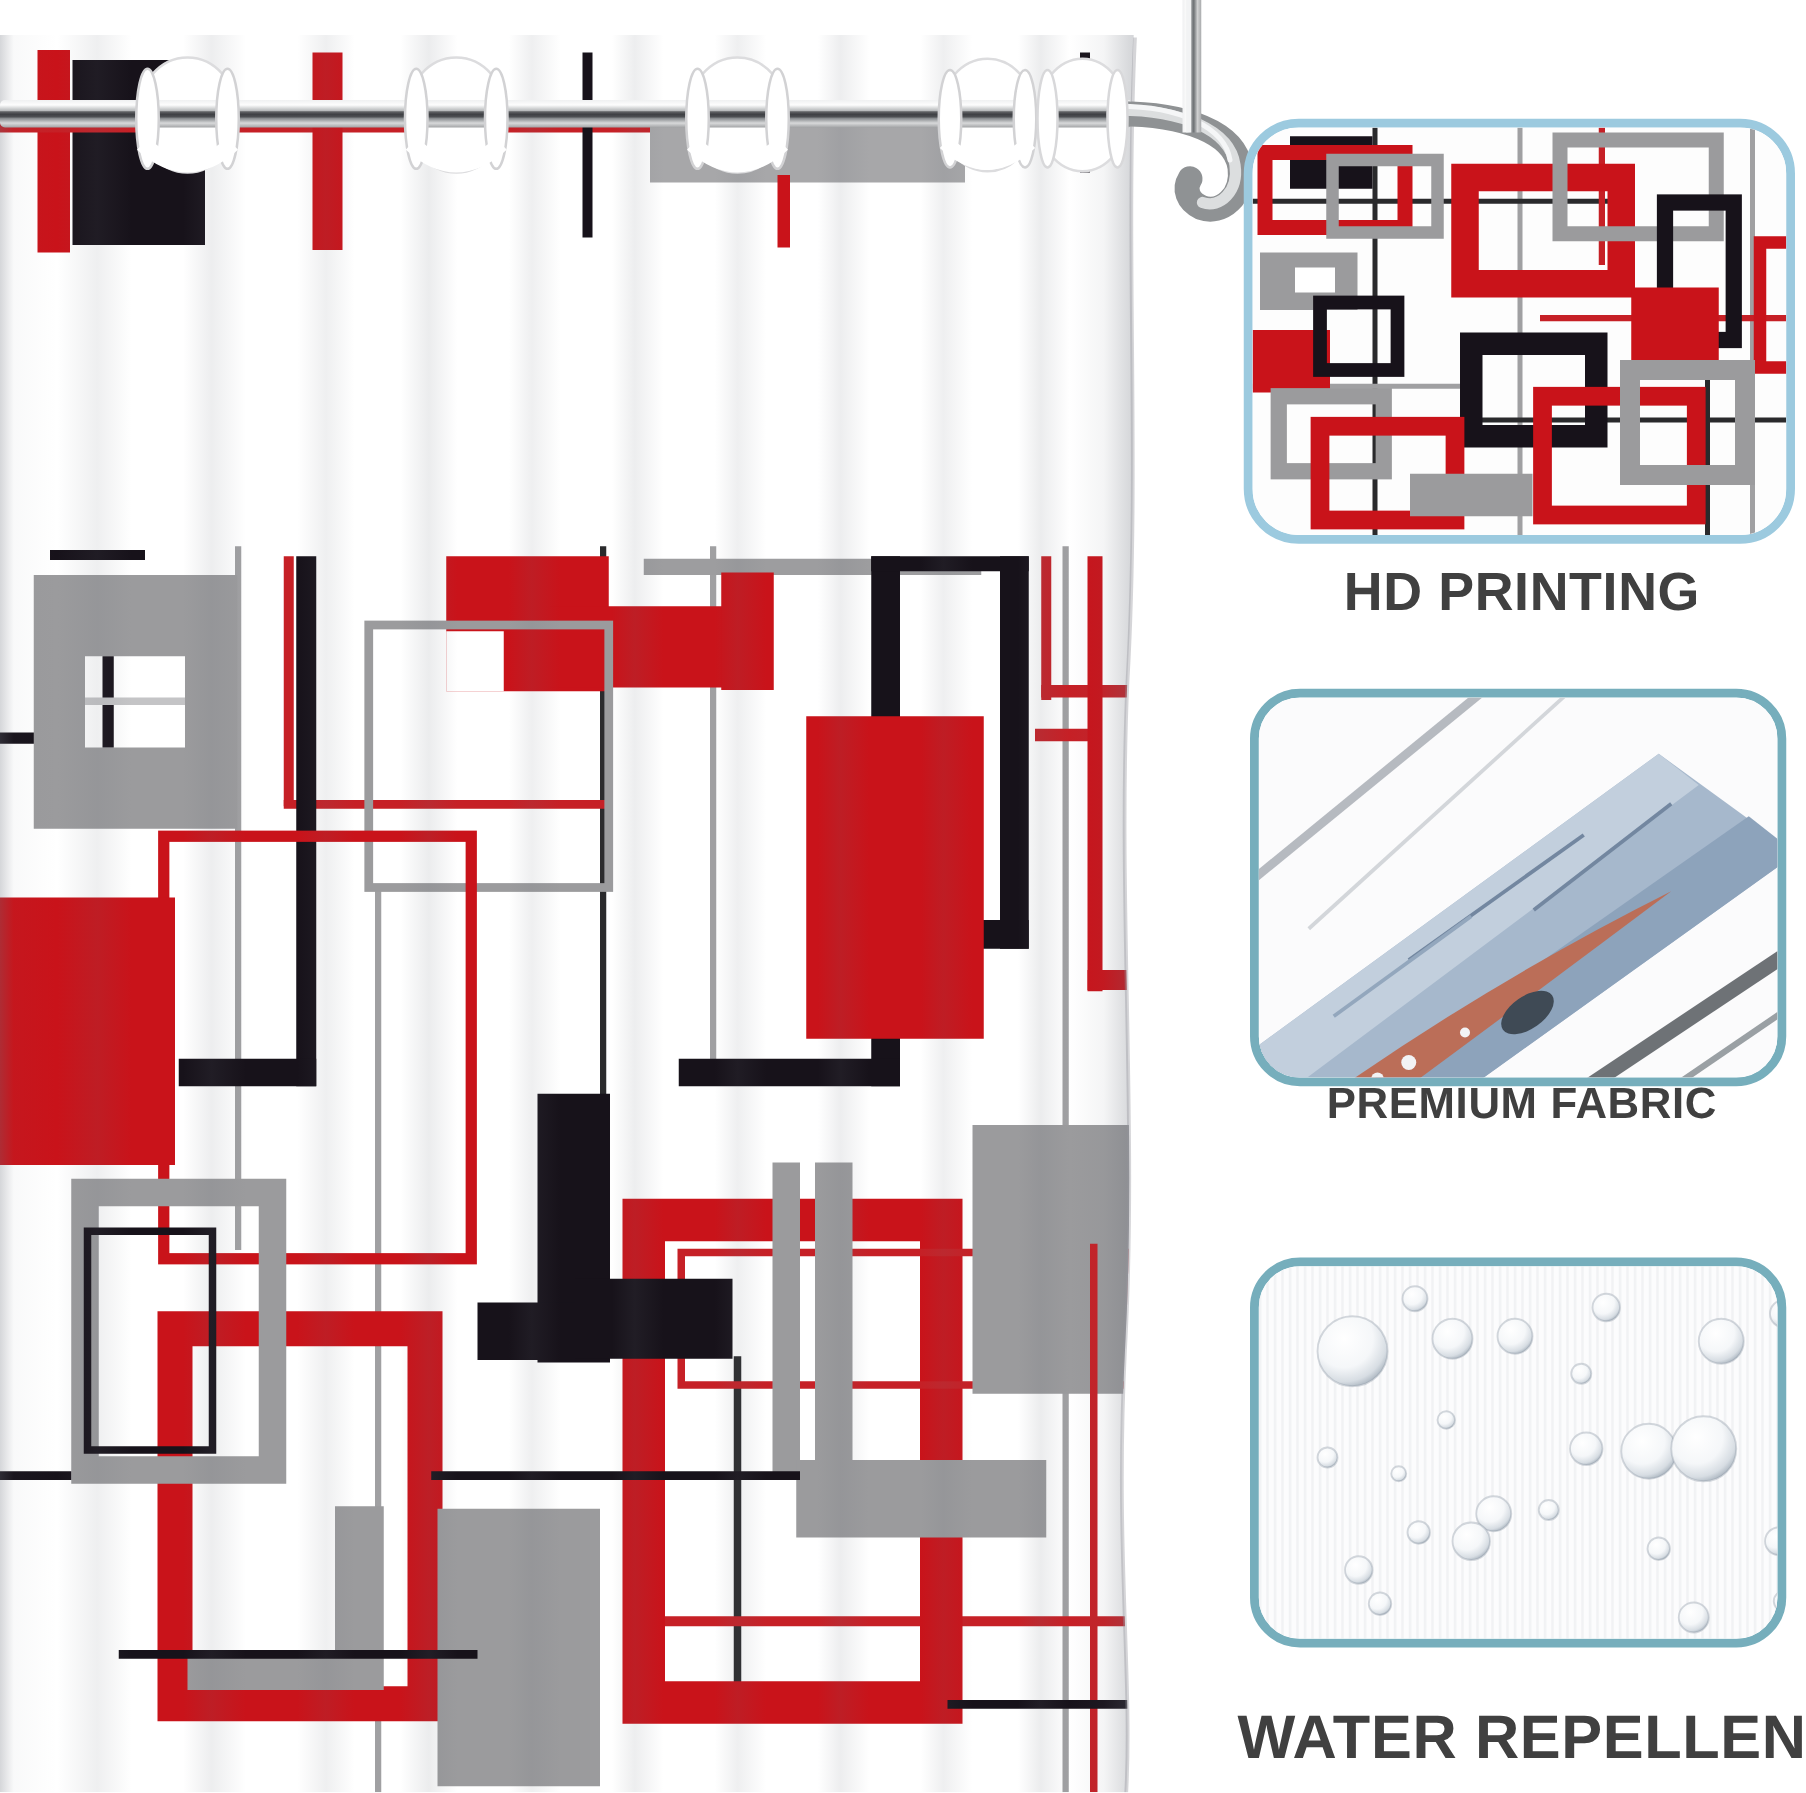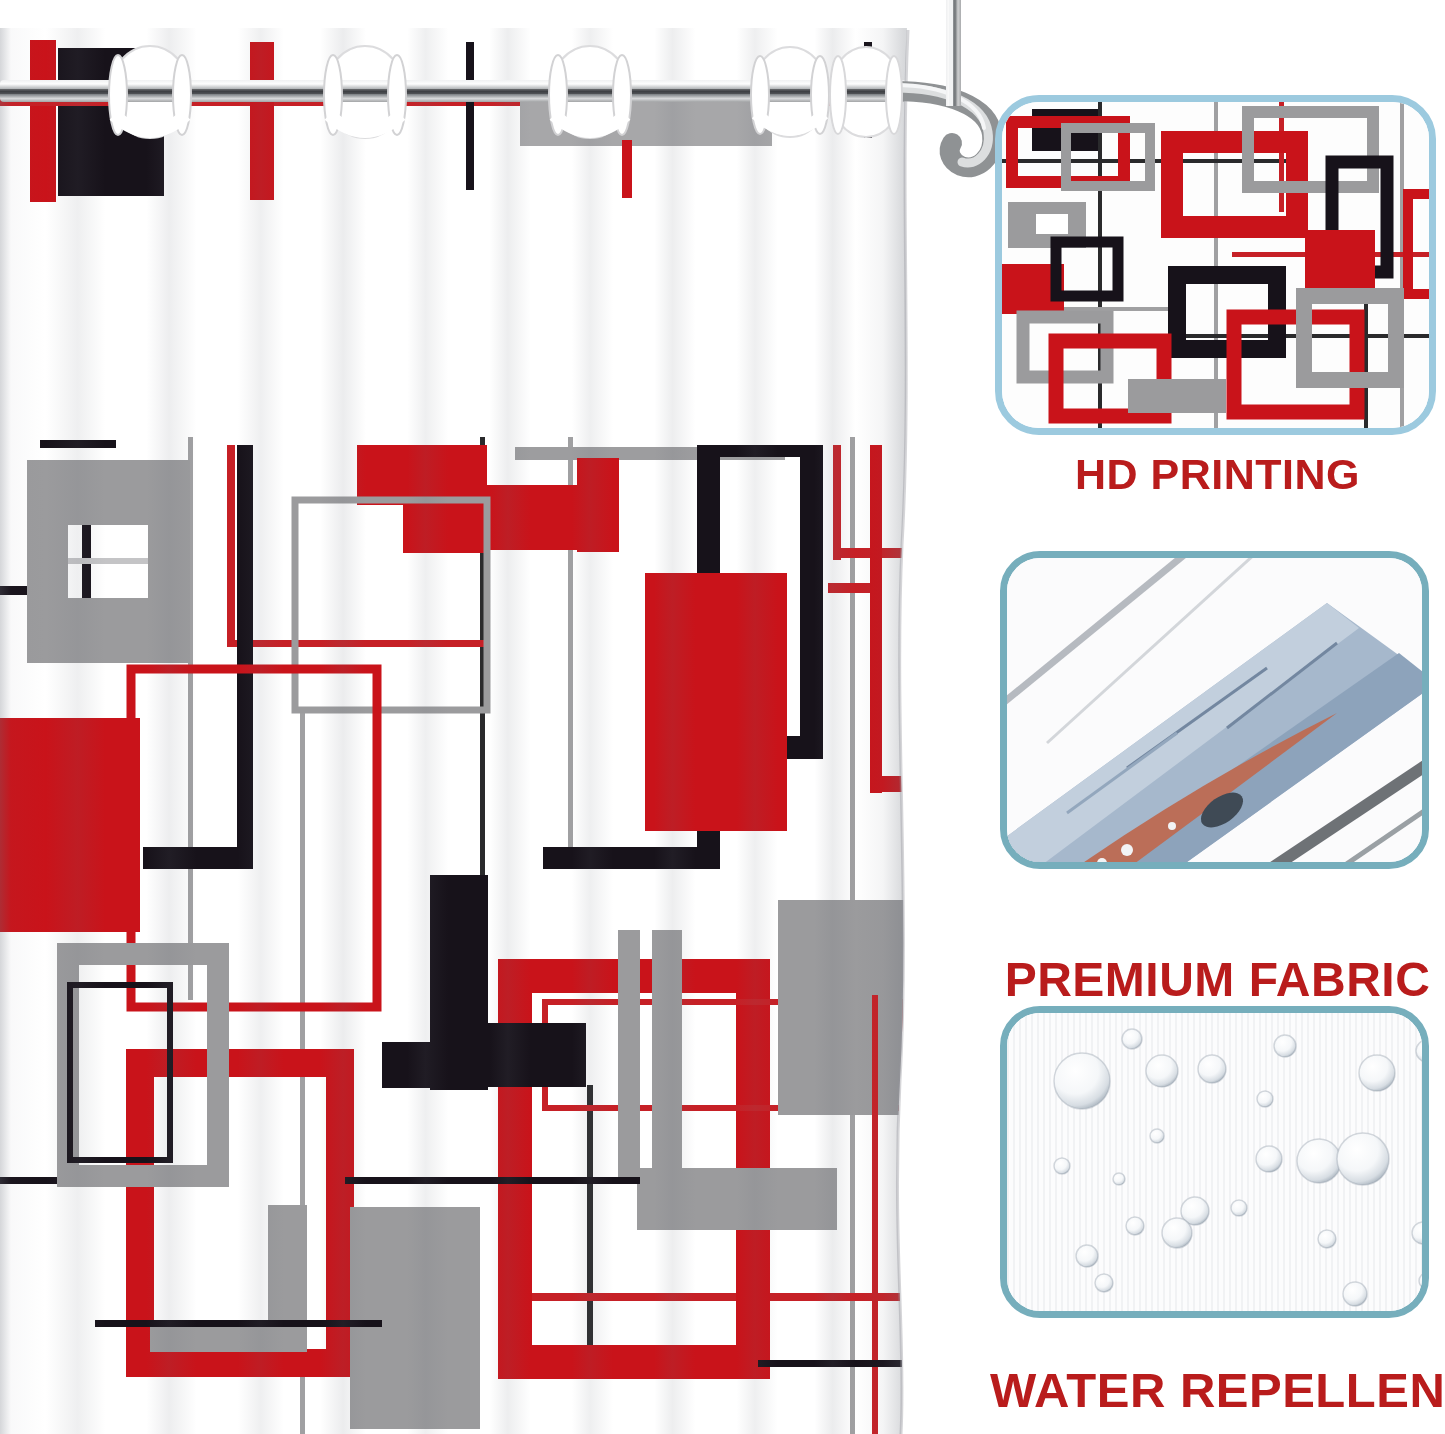--- a/index.html
+++ b/index.html
@@ -10,24 +10,24 @@
   .curtain-svg{position:absolute;left:0;top:0;}
   .panel{
     position:absolute;box-sizing:border-box;background:#fff;overflow:hidden;
   }
   .panel-hd{left:995px;top:95px;width:441px;height:340px;border:7px solid #9ccadf;border-radius:44px;}
   .panel-pf{left:1000px;top:551px;width:429px;height:318px;border:7px solid #76aebc;border-radius:40px;}
   .panel-wr{left:1000px;top:1006px;width:429px;height:312px;border:7px solid #76aebc;border-radius:40px;}
   .panel svg{display:block;}
   .feature-label{
     position:absolute;left:990px;width:455px;text-align:center;
-    font-weight:700;color:#b91c1c;letter-spacing:0.5px;white-space:nowrap;
+    font-weight:700;color:#404040;letter-spacing:0.5px;white-space:nowrap;
   }
   .label-hd{top:450px;font-size:43px;}
-  .label-pf{top:952px;font-size:48px;}
+  .label-pf{top:863px;font-size:35px;}
   .label-wr{top:1362px;font-size:49px;}
   
   .f-red{fill:#c9131a;}   .f-red2{fill:#c62026;}
   .f-black{fill:#17121a;} .f-gray{fill:#9b9b9d;}
   .s-red{stroke:#c9131a;fill:none;}
   .s-red2{stroke:#c62026;fill:none;}
   .s-gray{stroke:#9b9b9d;fill:none;}
   .s-black{stroke:#17121a;fill:none;}
 </style>
 </head>

